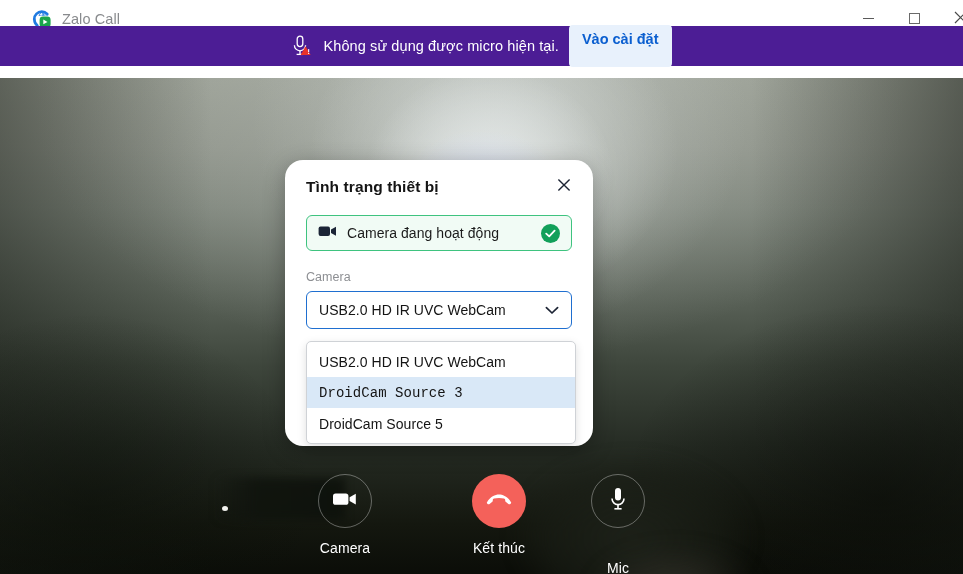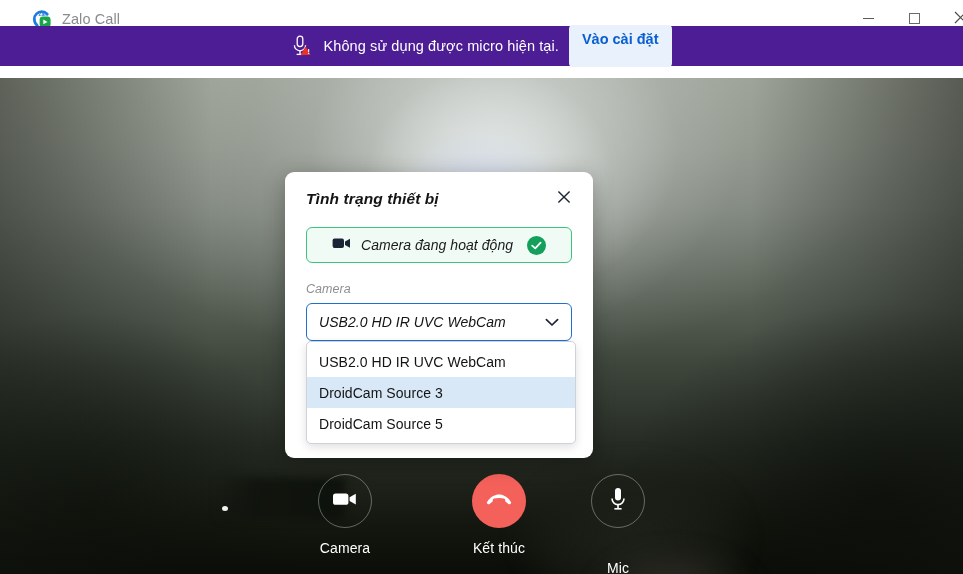--- a/index.html
+++ b/index.html
@@ -199,29 +199,28 @@
     letter-spacing: 0.1px;
     white-space: nowrap;
   }
   .ctrl-camera { left: 318px; top: 6px; }
   .ctrl-end    { left: 456px; top: 6px; margin-left: 16px; }
   .ctrl-mic    { left: 591px; top: 6px; gap: 20px; }
 
   
   .dialog {
     position: absolute;
-    left: 285px; top: 172px;
+    left: 285px; top: 160px;
     width: 308px;
     background: #ffffff;
-    border-radius: 9px;
+    border-radius: 18px;
     box-shadow: 0 5px 22px rgba(0,0,0,0.30);
     padding: 18px 21px 22px 21px;
     box-sizing: border-box;
     height: 286px;
-    font-style: italic;
   }
   .dialog-head {
     display: flex;
     align-items: flex-start;
     justify-content: space-between;
   }
   .dialog-title {
     font-size: 15.5px;
     font-weight: bold;
     color: #141414;
@@ -237,21 +236,21 @@
     margin-right: -3px;
   }
   .status-row {
     margin-top: 17px;
     height: 36px;
     border: 1px solid #3ec37f;
     background: #f1fbf5;
     border-radius: 6px;
     display: flex;
     align-items: center;
-    padding: 0 25px;
+    padding: 0 11px;
     box-sizing: border-box;
   }
   .status-text {
     flex: 1;
     margin-left: 10px;
     font-size: 14px;
     color: #1b1b1b;
     letter-spacing: 0.05px;
   }
   .check-badge {
@@ -306,20 +305,21 @@
     align-items: center;
     padding: 0 12px;
     font-size: 14px;
     color: #141414;
     letter-spacing: 0.05px;
     cursor: pointer;
     box-sizing: border-box;
   }
   .option.selected {
     background: #d9e8f7;
+    font-family: Liberation Mono, monospace;
   }
 </style>
 </head>
 <body>
 
 <div class="app">
 
   <div class="titlebar">
     <div class="title-left">
       <span class="zalo-logo">

